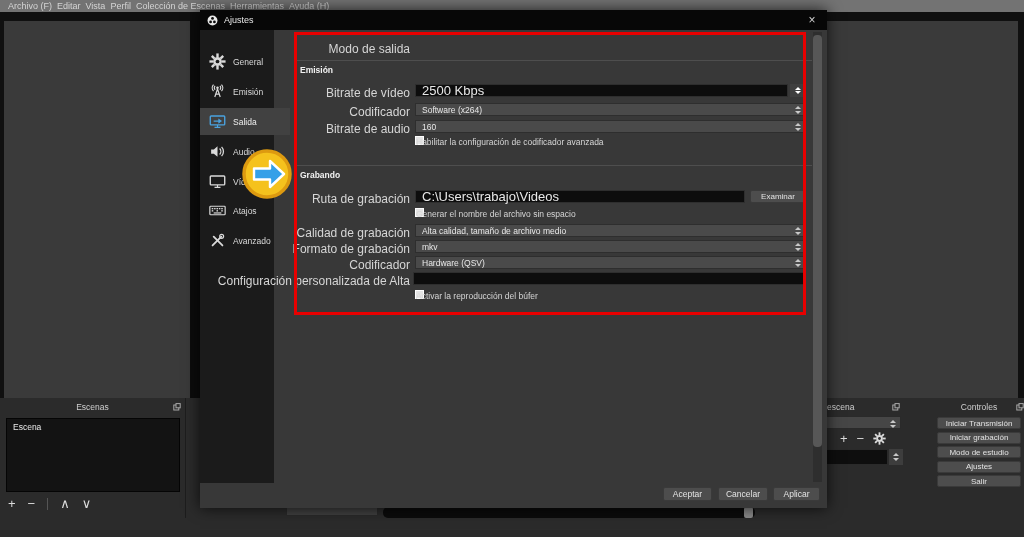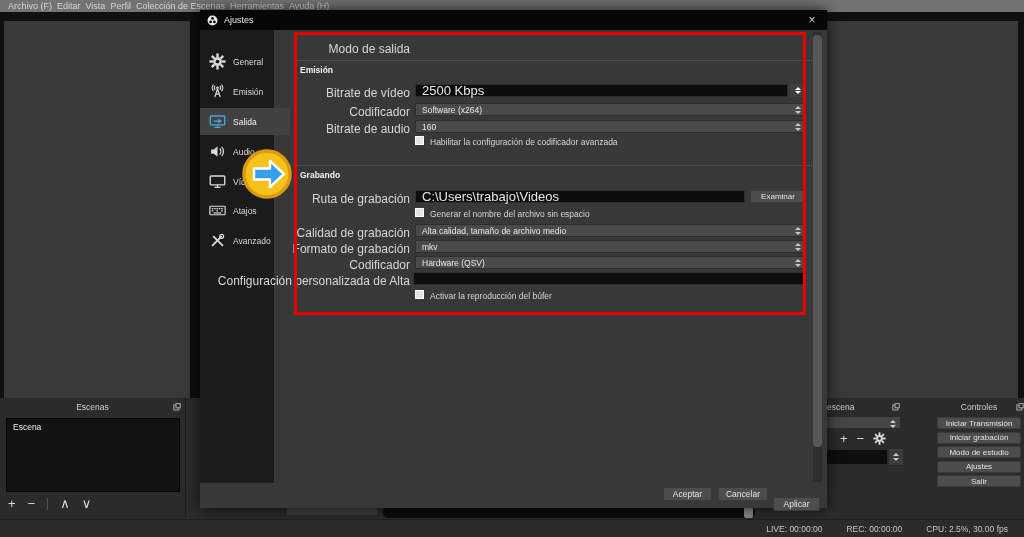--- a/index.html
+++ b/index.html
@@ -88,21 +88,21 @@
   .darkfield .cval { font-size:13px; color:#e8e8e8; padding-left:6px; white-space:nowrap; }
   .bigspin { position:absolute; right:6px; top:0; width:16px; height:13px; background:#3f3f3f;
     display:flex; flex-direction:column; align-items:center; justify-content:center; gap:1px; }
   .bigspin .chev-up { border-bottom-color:#fff; }
   .bigspin .chev-dn { border-top-color:#fff; }
 
   .section-line { position:absolute; left:96px; width:516px; height:1px; background:#4e4e4e; }
   .section-title { position:absolute; left:100px; font-size:8.5px; font-weight:bold; color:#f2f2f2; }
 
   .cbx { position:absolute; left:119px; width:9px; height:9px; background:#e4e4e4; border:1px solid #fdfdfd; cursor:default; }
-  .cbx-label { position:absolute; left:134px; font-size:8.5px; color:#d6d6d6; white-space:nowrap; }
+  .cbx-label { position:absolute; left:120px; font-size:8.5px; color:#d6d6d6; white-space:nowrap; }
 
   .browse-btn { position:absolute; right:6px; top:0; width:56px; height:13px; background:#4d4d4d; border:1px solid #3a3a3a;
     border-radius:2px; font-size:8px; color:#e2e2e2; display:flex; align-items:center; justify-content:center; cursor:default; }
 
   .dlg-btn { position:absolute; height:14px; background:#4d4d4d; border:1px solid #3a3a3a; border-radius:2px;
     font-size:8.5px; color:#e4e4e4; display:flex; align-items:center; justify-content:center; cursor:default; }
 
   
   .red-rect { position:absolute; left:294px; top:32px; width:512px; height:283px; border:3px solid #e80000; z-index:20; }
   .arrow-badge { position:absolute; left:241px; top:148px; width:52px; height:52px; z-index:30; }
@@ -193,25 +193,20 @@
       <div class="ctl-btn" style="top:46px;">Modo de estudio</div>
       <div class="ctl-btn" style="top:60.5px;">Ajustes</div>
       <div class="ctl-btn" style="top:75px;">Salir</div>
     </div>
   </div>
 
   <div class="mixer-strip"></div>
   <div class="mixer-slider"></div>
   <div class="mixer-handle"></div>
 
-  <div class="statusbar">
-    <span>LIVE: 00:00:00</span>
-    <span>REC: 00:00:00</span>
-    <span>CPU: 2.5%, 30.00 fps</span>
-  </div>
 
   <div class="dialog">
     <div class="dlg-titlebar">
       <svg width="11" height="11" viewBox="0 0 12 12">
           <circle cx="6" cy="6" r="5.4" fill="#e9e9e9"></circle>
           <circle cx="6" cy="3.7" r="1.5" fill="#0a0a0a"></circle>
           <circle cx="3.9" cy="7.5" r="1.5" fill="#0a0a0a"></circle>
           <circle cx="8.1" cy="7.5" r="1.5" fill="#0a0a0a"></circle>
         </svg>
       <span class="dlg-title">Ajustes</span>
@@ -401,21 +396,21 @@
       </div>
     </div>
 
     <div class="frow" style="top:280px; height:11px;">
       <span class="cbx" style="top:0;"></span>
       <span class="cbx-label" style="top:1px;">Activar la reproducción del búfer</span>
     </div>
 
     <div class="dlg-btn" style="left:463px; top:477px; width:49px;">Aceptar</div>
     <div class="dlg-btn" style="left:518px; top:477px; width:50px;">Cancelar</div>
-    <div class="dlg-btn" style="left:573px; top:477px; width:47px;margin-top:10px;">Aplicar</div>
+    <div class="dlg-btn" style="left:573px; top:477px; width:47px;">Aplicar</div>
   </div>
 
   <div class="red-rect"></div>
 
   <svg class="arrow-badge" viewBox="0 0 52 52">
     <circle cx="26" cy="26" r="23" fill="#f5c21d" stroke="#dd9a10" stroke-width="3.5"></circle>
     <path d="M13 20.5 L29 20.5 L29 13 L43 26 L29 39 L29 31.5 L13 31.5 Z" fill="#35a0e8" stroke="#ffffff" stroke-width="2.4" stroke-linejoin="round"></path>
   </svg>
 
 </div>

